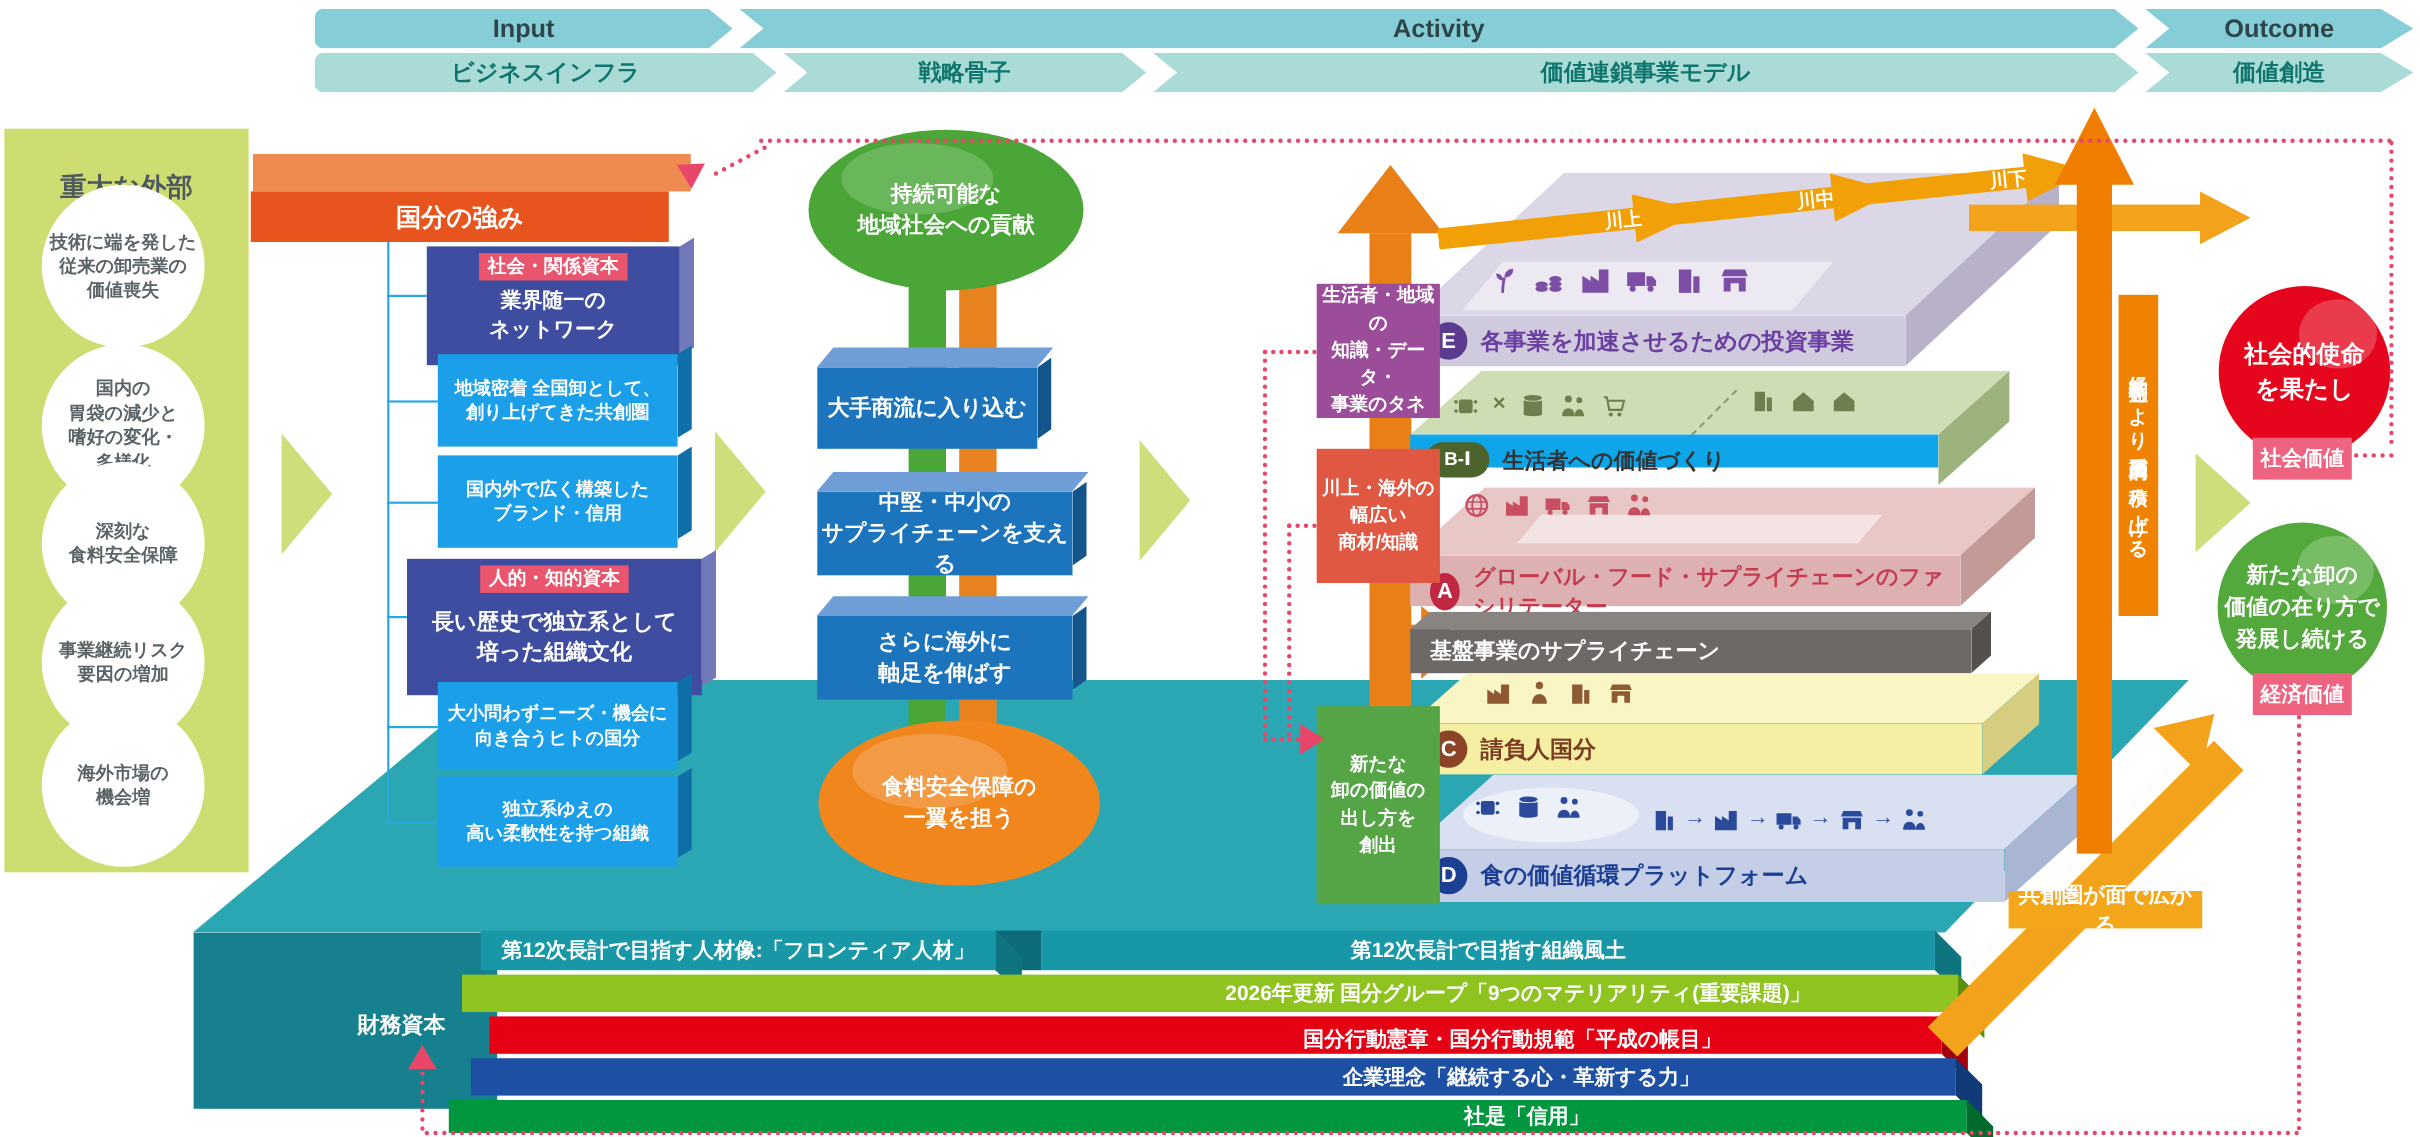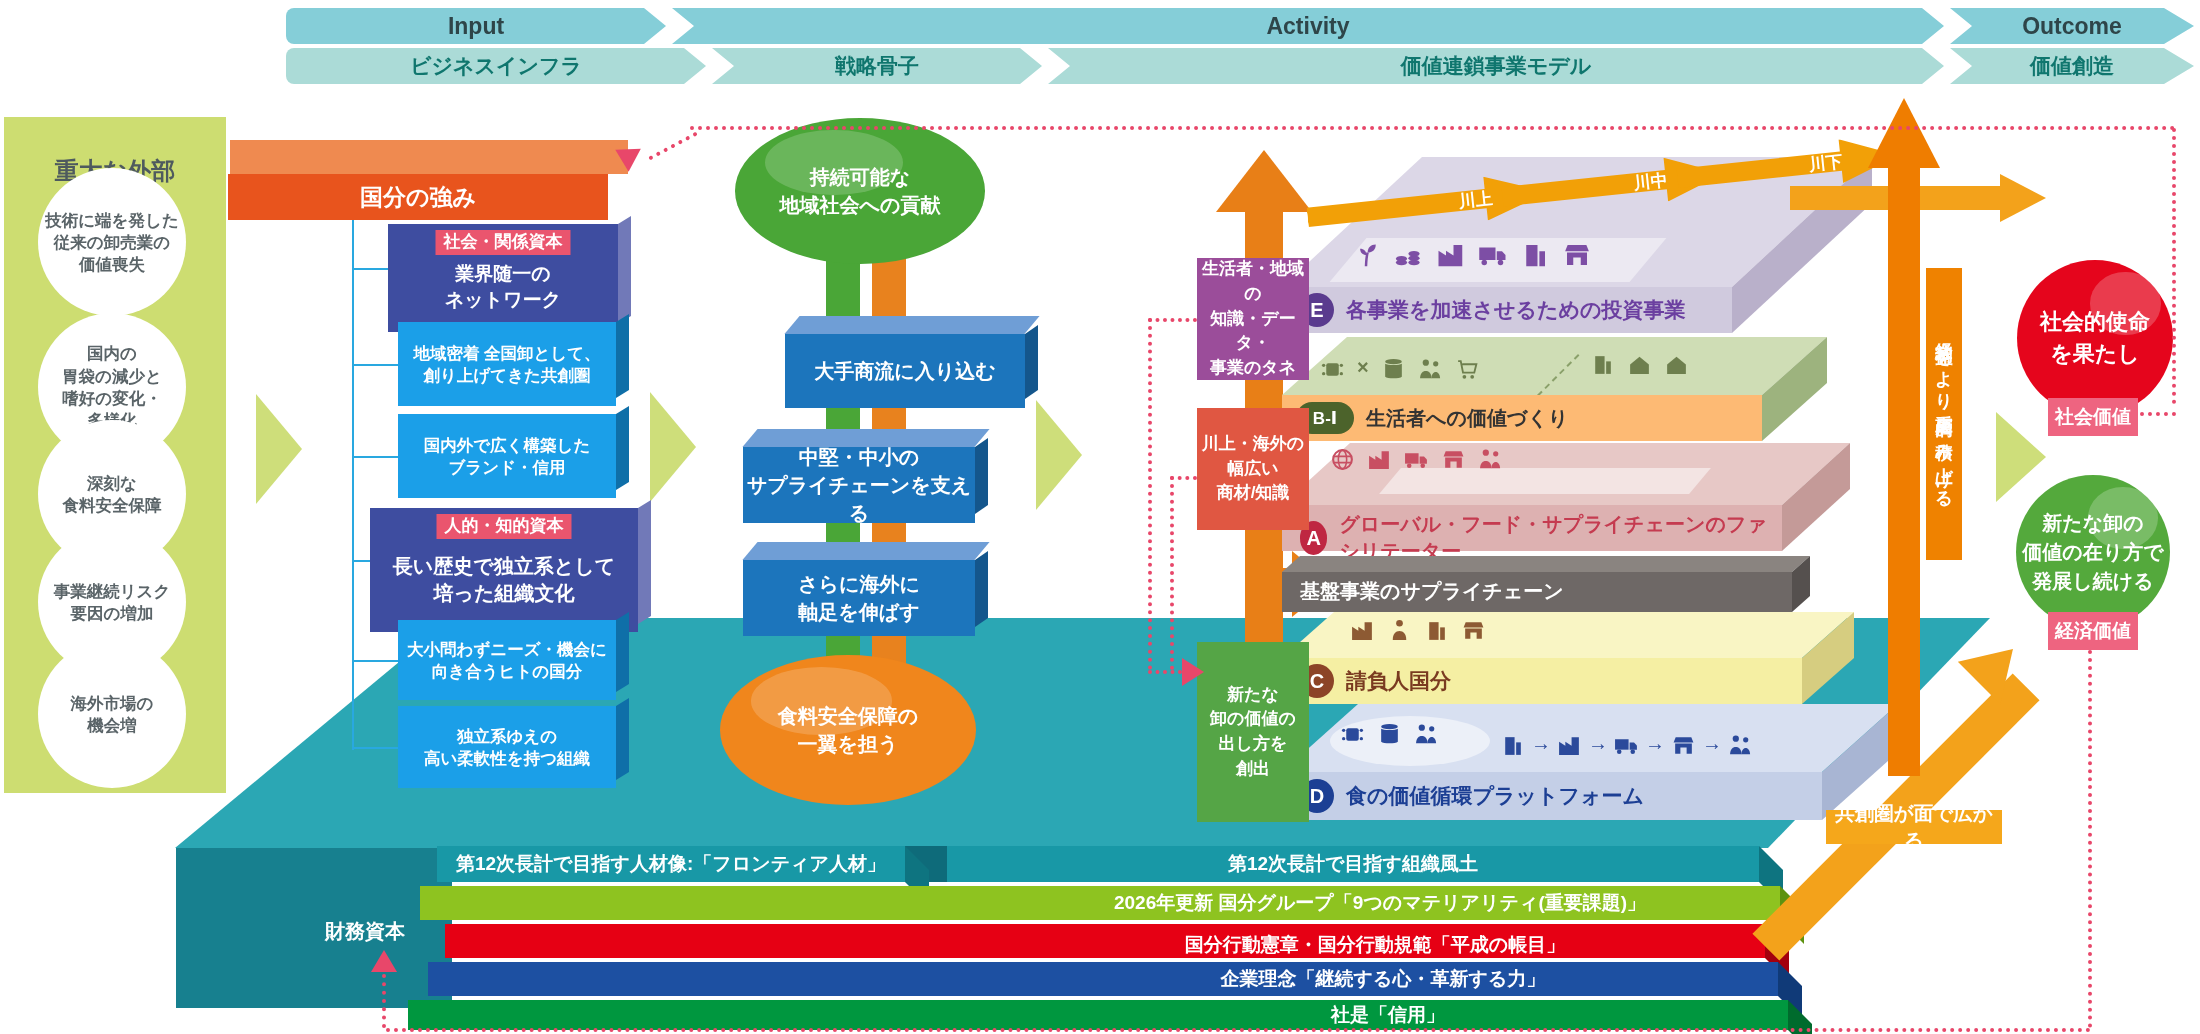--- a/index.html
+++ b/index.html
@@ -223,32 +223,32 @@
     <span class="pre">独立系ゆえの
 高い柔軟性を持つ組織</span><span class="side"></span>
   </div>
 
   <div class="abs vbar" style="left:826px;top:240px;height:470px;background:#4aa637;"></div>
   <div class="abs vbar" style="left:872px;top:240px;height:500px;background:#e8821e;"></div>
   <div class="abs ellipse ctr pre" style="left:735px;top:118px;width:250px;height:146px;background:#4aa637;font-size:20px;">
     <span class="hl"></span><span class="pre">持続可能な
 地域社会への貢献</span>
   </div>
-  <div class="abs stratbox ctr pre" style="left:743px;top:334px;width:240px;height:74px;margin-left:42px;">
+  <div class="abs stratbox ctr pre" style="left:743px;top:334px;width:200px;height:74px;">
     <span class="pre">大手商流に入り込む</span>
   </div>
   <div class="abs stratbox ctr pre" style="left:743px;top:447px;width:232px;height:76px;">
     <span class="pre">中堅・中小の
 サプライチェーンを支える</span>
   </div>
   <div class="abs stratbox ctr pre" style="left:743px;top:560px;width:232px;height:76px;">
     <span class="pre">さらに海外に
 軸足を伸ばす</span>
   </div>
-  <div class="abs ellipse ctr pre" style="left:720px;top:655px;width:256px;height:150px;background:#f0861c;font-size:20px;z-index:4;">
+  <div class="abs ellipse ctr pre" style="left:744px;top:655px;width:256px;height:150px;background:#f0861c;font-size:20px;z-index:4;">
     <span class="hl"></span><span class="pre">食料安全保障の
 一翼を担う</span>
   </div>
 
   <div class="abs" style="left:1216px;top:150px;width:0;height:0;border-left:48px solid transparent;border-right:48px solid transparent;border-bottom:62px solid #e87f17;z-index:2;"></div>
   <div class="abs" style="left:1245px;top:212px;width:38px;height:433px;background:#e87f17;z-index:2;"></div>
   <div class="abs" style="left:1262px;top:568px;width:30px;height:34px;background:#e87f17;z-index:2;"></div>
   <div class="abs" style="left:1292px;top:551px;width:0;height:0;border-top:33px solid transparent;border-bottom:33px solid transparent;border-left:40px solid #e87f17;z-index:2;"></div>
 
   <div class="abs feedbox ctr pre" style="left:1197px;top:258px;height:122px;background:#9b4d9a;">
@@ -344,21 +344,21 @@
         <span class="pre">川中</span>
       </div>
     <div class="ribbon" style="left:372px;top:8px;width:166px;">
         <span class="pre">川下</span>
       </div>
   </div>
 
   <div class="abs lay" style="left:1282px;top:337px;width:545px;height:58px;background:#cfddb5;clip-path:polygon(0 100%,480px 100%,545px 0,65px 0);"></div>
   <div class="abs lay" style="left:1762px;top:337px;width:65px;height:104px;background:#9db37e;clip-path:polygon(0 58px,100% 0,100% 46px,0 100%);"></div>
   <div class="abs" style="left:1537px;top:337px;width:0;height:58px;border-left:2px dashed #8aa06a;transform-origin:bottom left;transform:rotate(45deg);z-index:3;"></div>
-  <div class="abs lay" style="left:1282px;top:395px;width:480px;height:46px;background:#fdba74;">
+  <div class="abs lay" style="left:1282px;top:395px;width:480px;height:30px;background:#0ea5e9;">
     <div class="lay-label" style="position:absolute;left:14px;top:7px;color:#333;font-size:20px;">
       <span class="pill pre" style="width:58px;height:32px;background:#4c632b;font-size:17px;">B-Ⅰ</span>
       <span class="pre">生活者への価値づくり</span>
     </div>
   </div>
   <div class="abs icons icons-sm" style="left:1320px;top:352px;color:#6e7f4e;">
       <svg class="icon" viewBox="0 0 24 24">
         <use href="#i-ai"></use>
       </svg>
       <span class="glyph">×</span>

